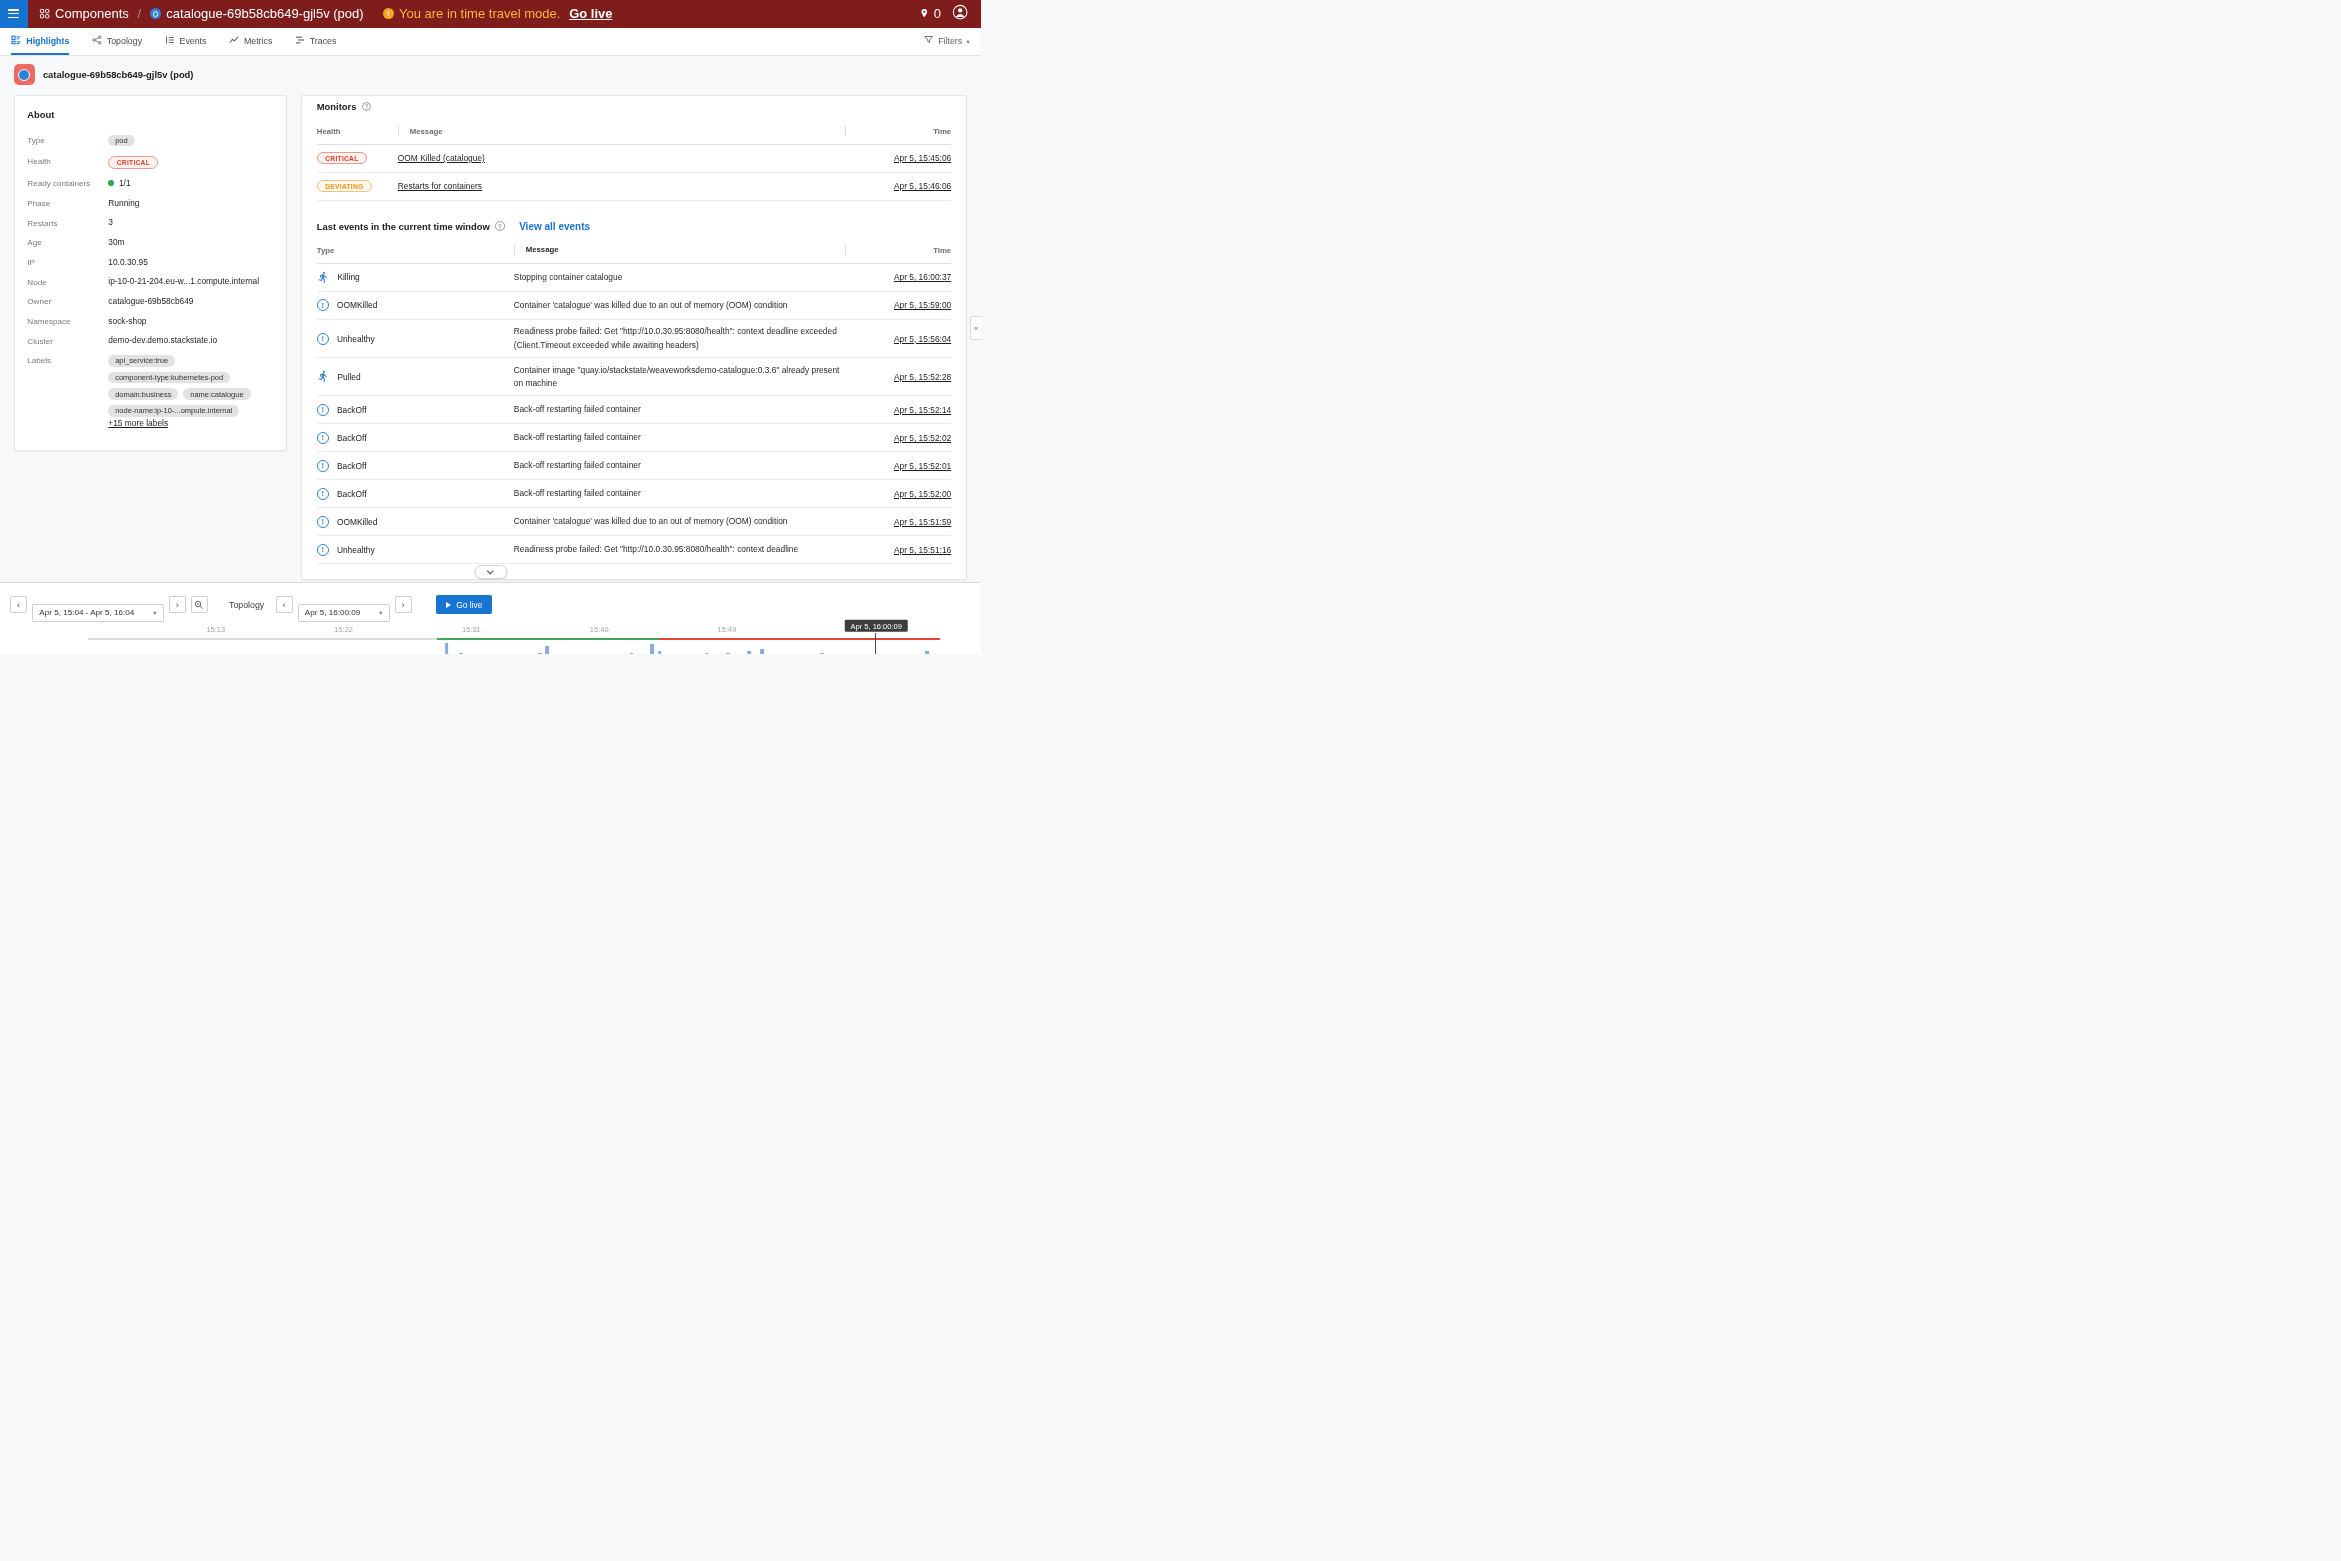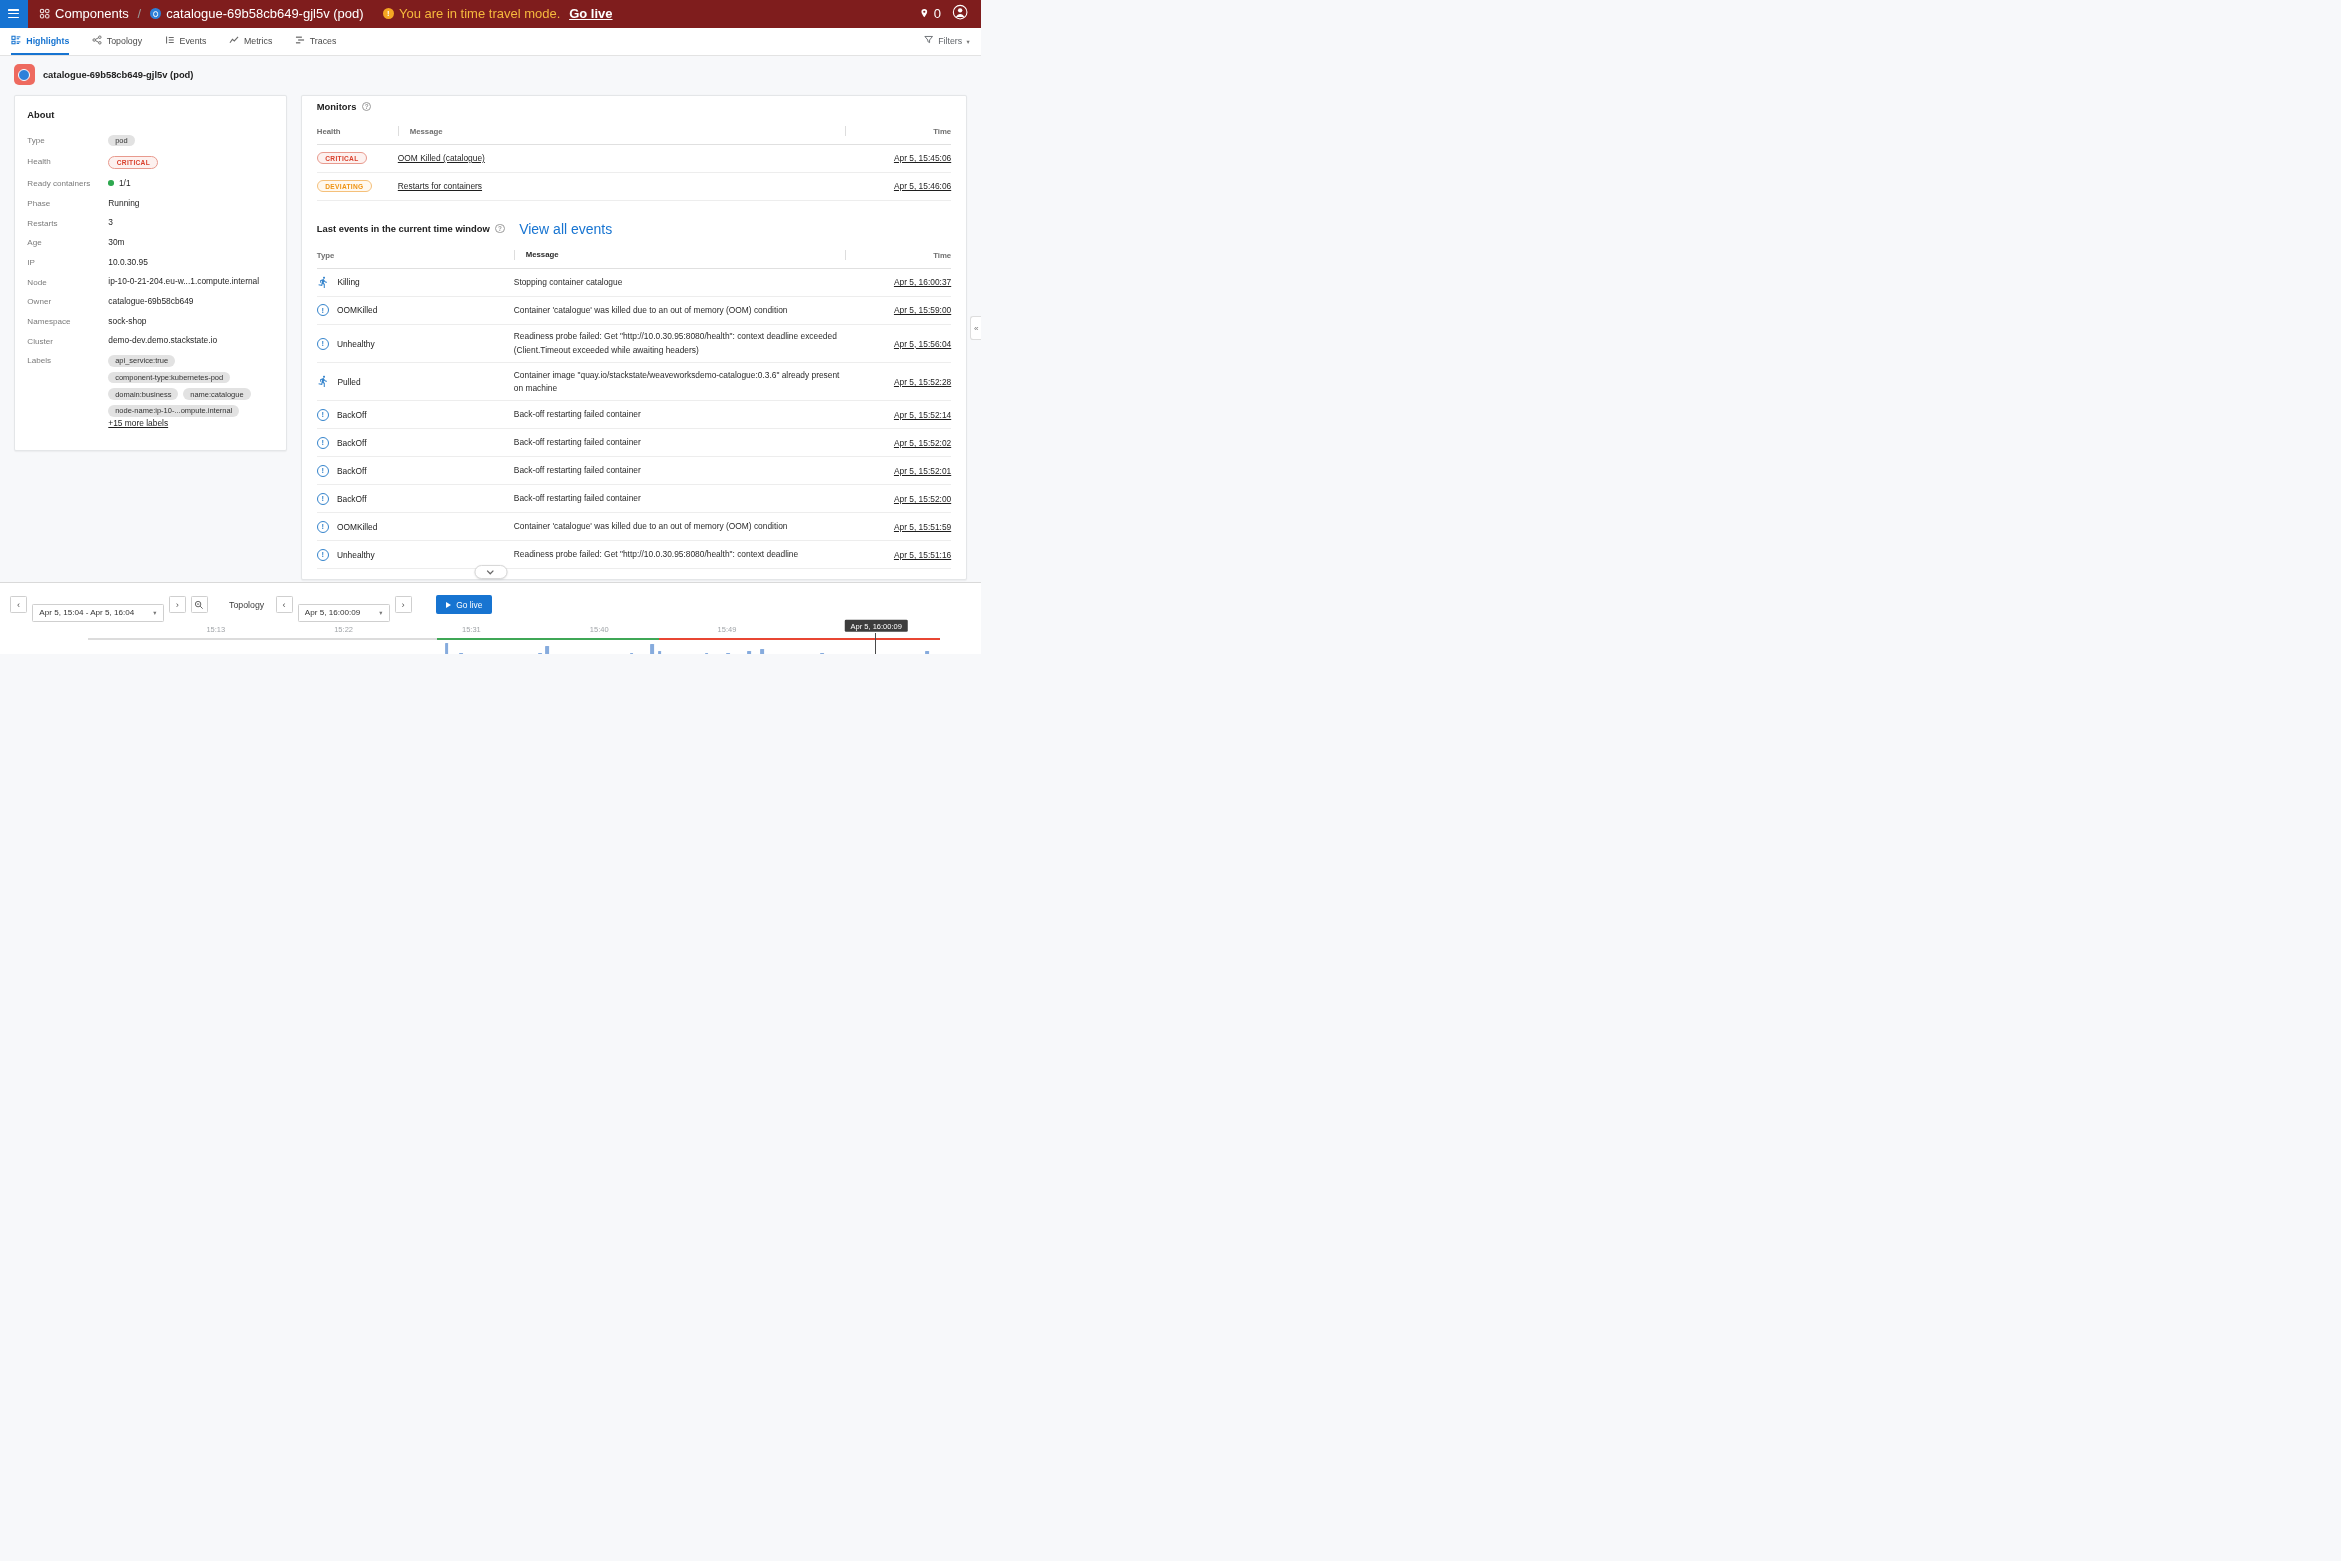--- a/index.html
+++ b/index.html
@@ -61,21 +61,21 @@
   .more-labels { font-size:8.4px; text-decoration:underline; cursor:pointer; display:inline-block; margin-top:1.3px; }
   .about-buttons { margin-top:19px; }
   .btn-block { display:block; width:100%; height:21px; border-radius:1.3px; font-size:8.1px; letter-spacing:0.3px; margin-bottom:9.4px; cursor:pointer; font-family:inherit; }
   .btn-primary { background:#1774d1; border:none; color:#fff; outline:1.9px solid #f0372a; outline-offset:1.3px; }
   .btn-outline { background:#fff; border:0.6px solid #c6c6c6; color:#3a3a3a; }
 
   
   .sec-head { display:flex; align-items:center; gap:5.6px; }
   .help-icon { width:9.4px; height:9.4px; border-radius:50%; border:0.9px solid #9a9a9a; color:#9a9a9a; font-size:6.3px; font-weight:bold; display:inline-flex; align-items:center; justify-content:center; flex:none; }
   .help-icon::before { content:"?"; }
-  .view-all { color:#1774d1; font-size:14px; margin-left:8.8px; cursor:pointer; text-decoration:none; }
+  .view-all { color:#1774d1; font-size:10px; margin-left:8.8px; cursor:pointer; text-decoration:none;font-weight:bold; }
   .thead { display:flex; align-items:center; height:26px; border-bottom:0.6px solid #e0e0e0; color:#6f6f6f; font-size:7.8px; font-weight:bold; margin-top:6.3px; }
   .hdiv { width:0.6px; height:10px; background:#ddd; margin-right:11.3px; }
   .trow { display:flex; align-items:center; border-bottom:0.6px solid #ededed; min-height:28px; padding:5.6px 0; font-size:8.4px; }
   .mc-health { width:81px; flex:none; }
   .mc-msg { flex:1; }
   .mc-time, .ec-time { width:94px; flex:none; text-align:right; }
   .time-link { text-decoration:underline; white-space:nowrap; cursor:pointer; color:#1f1f1f; }
   .msg-link { text-decoration:underline; cursor:pointer; color:#1f1f1f; }
   .ec-type { width:197px; flex:none; display:flex; align-items:center; gap:8.1px; }
   .ec-msg { flex:1; padding-right:11.3px; line-height:1.55; color:#2b2b2b; }

